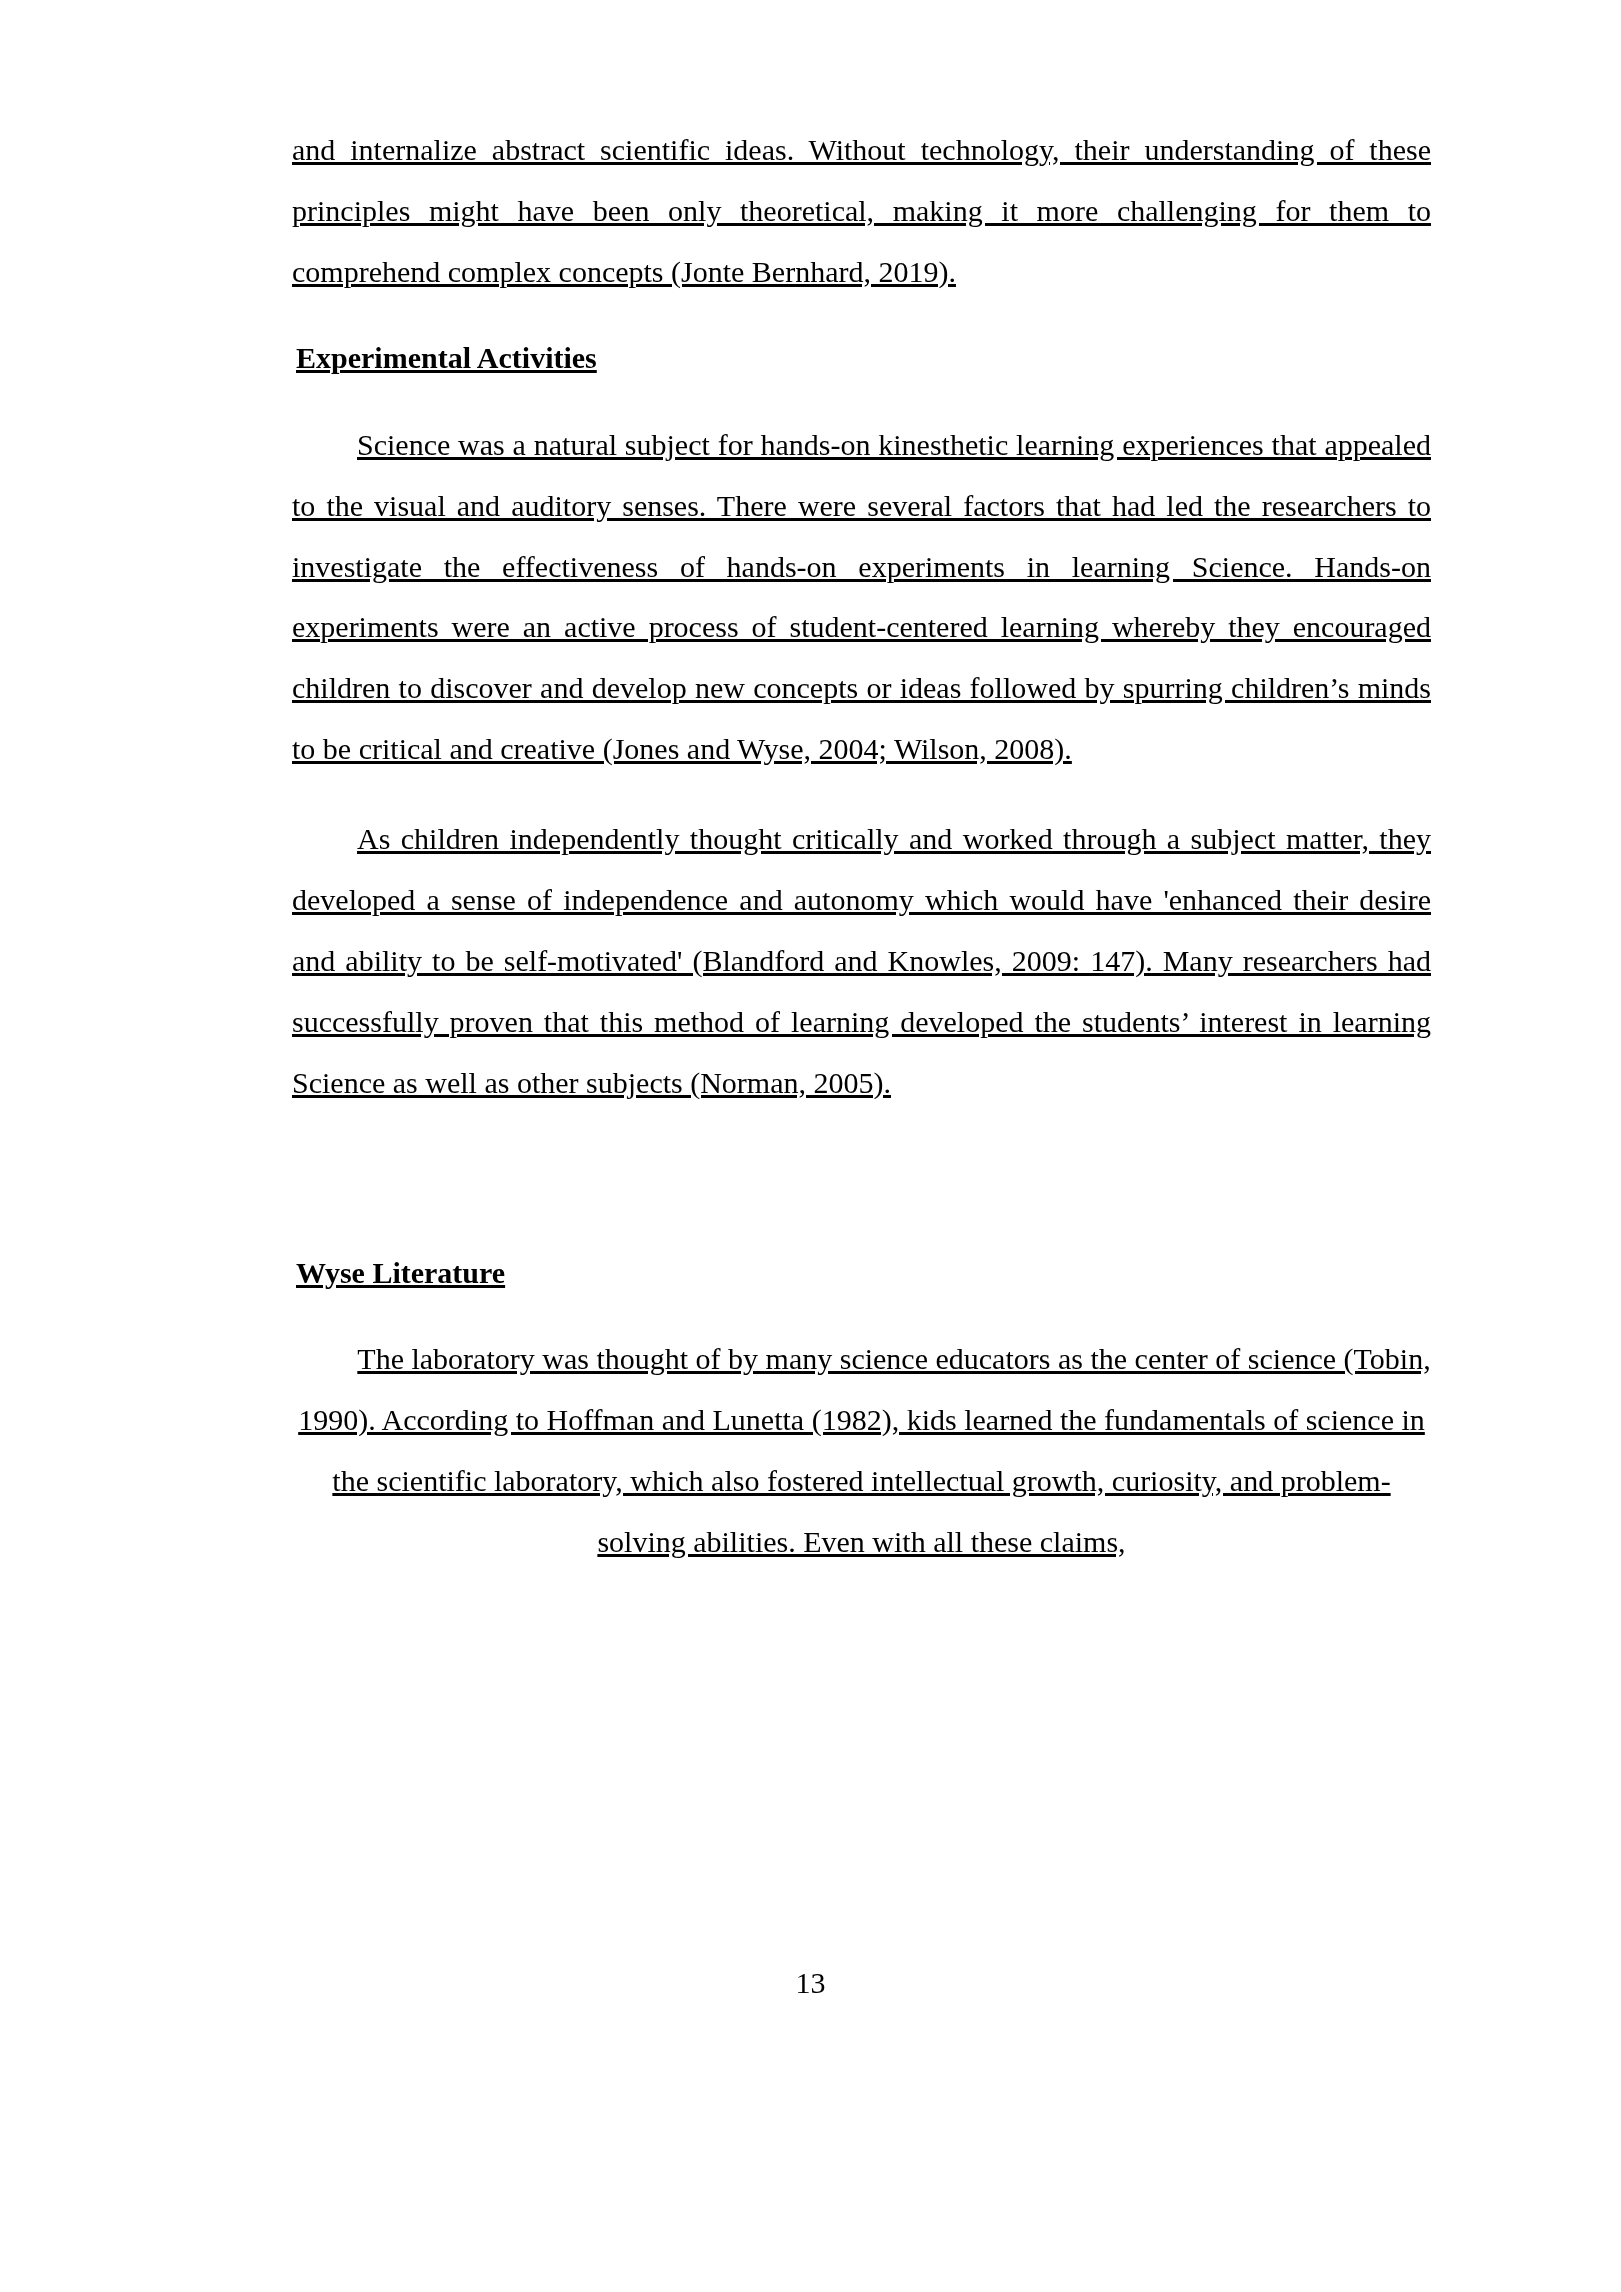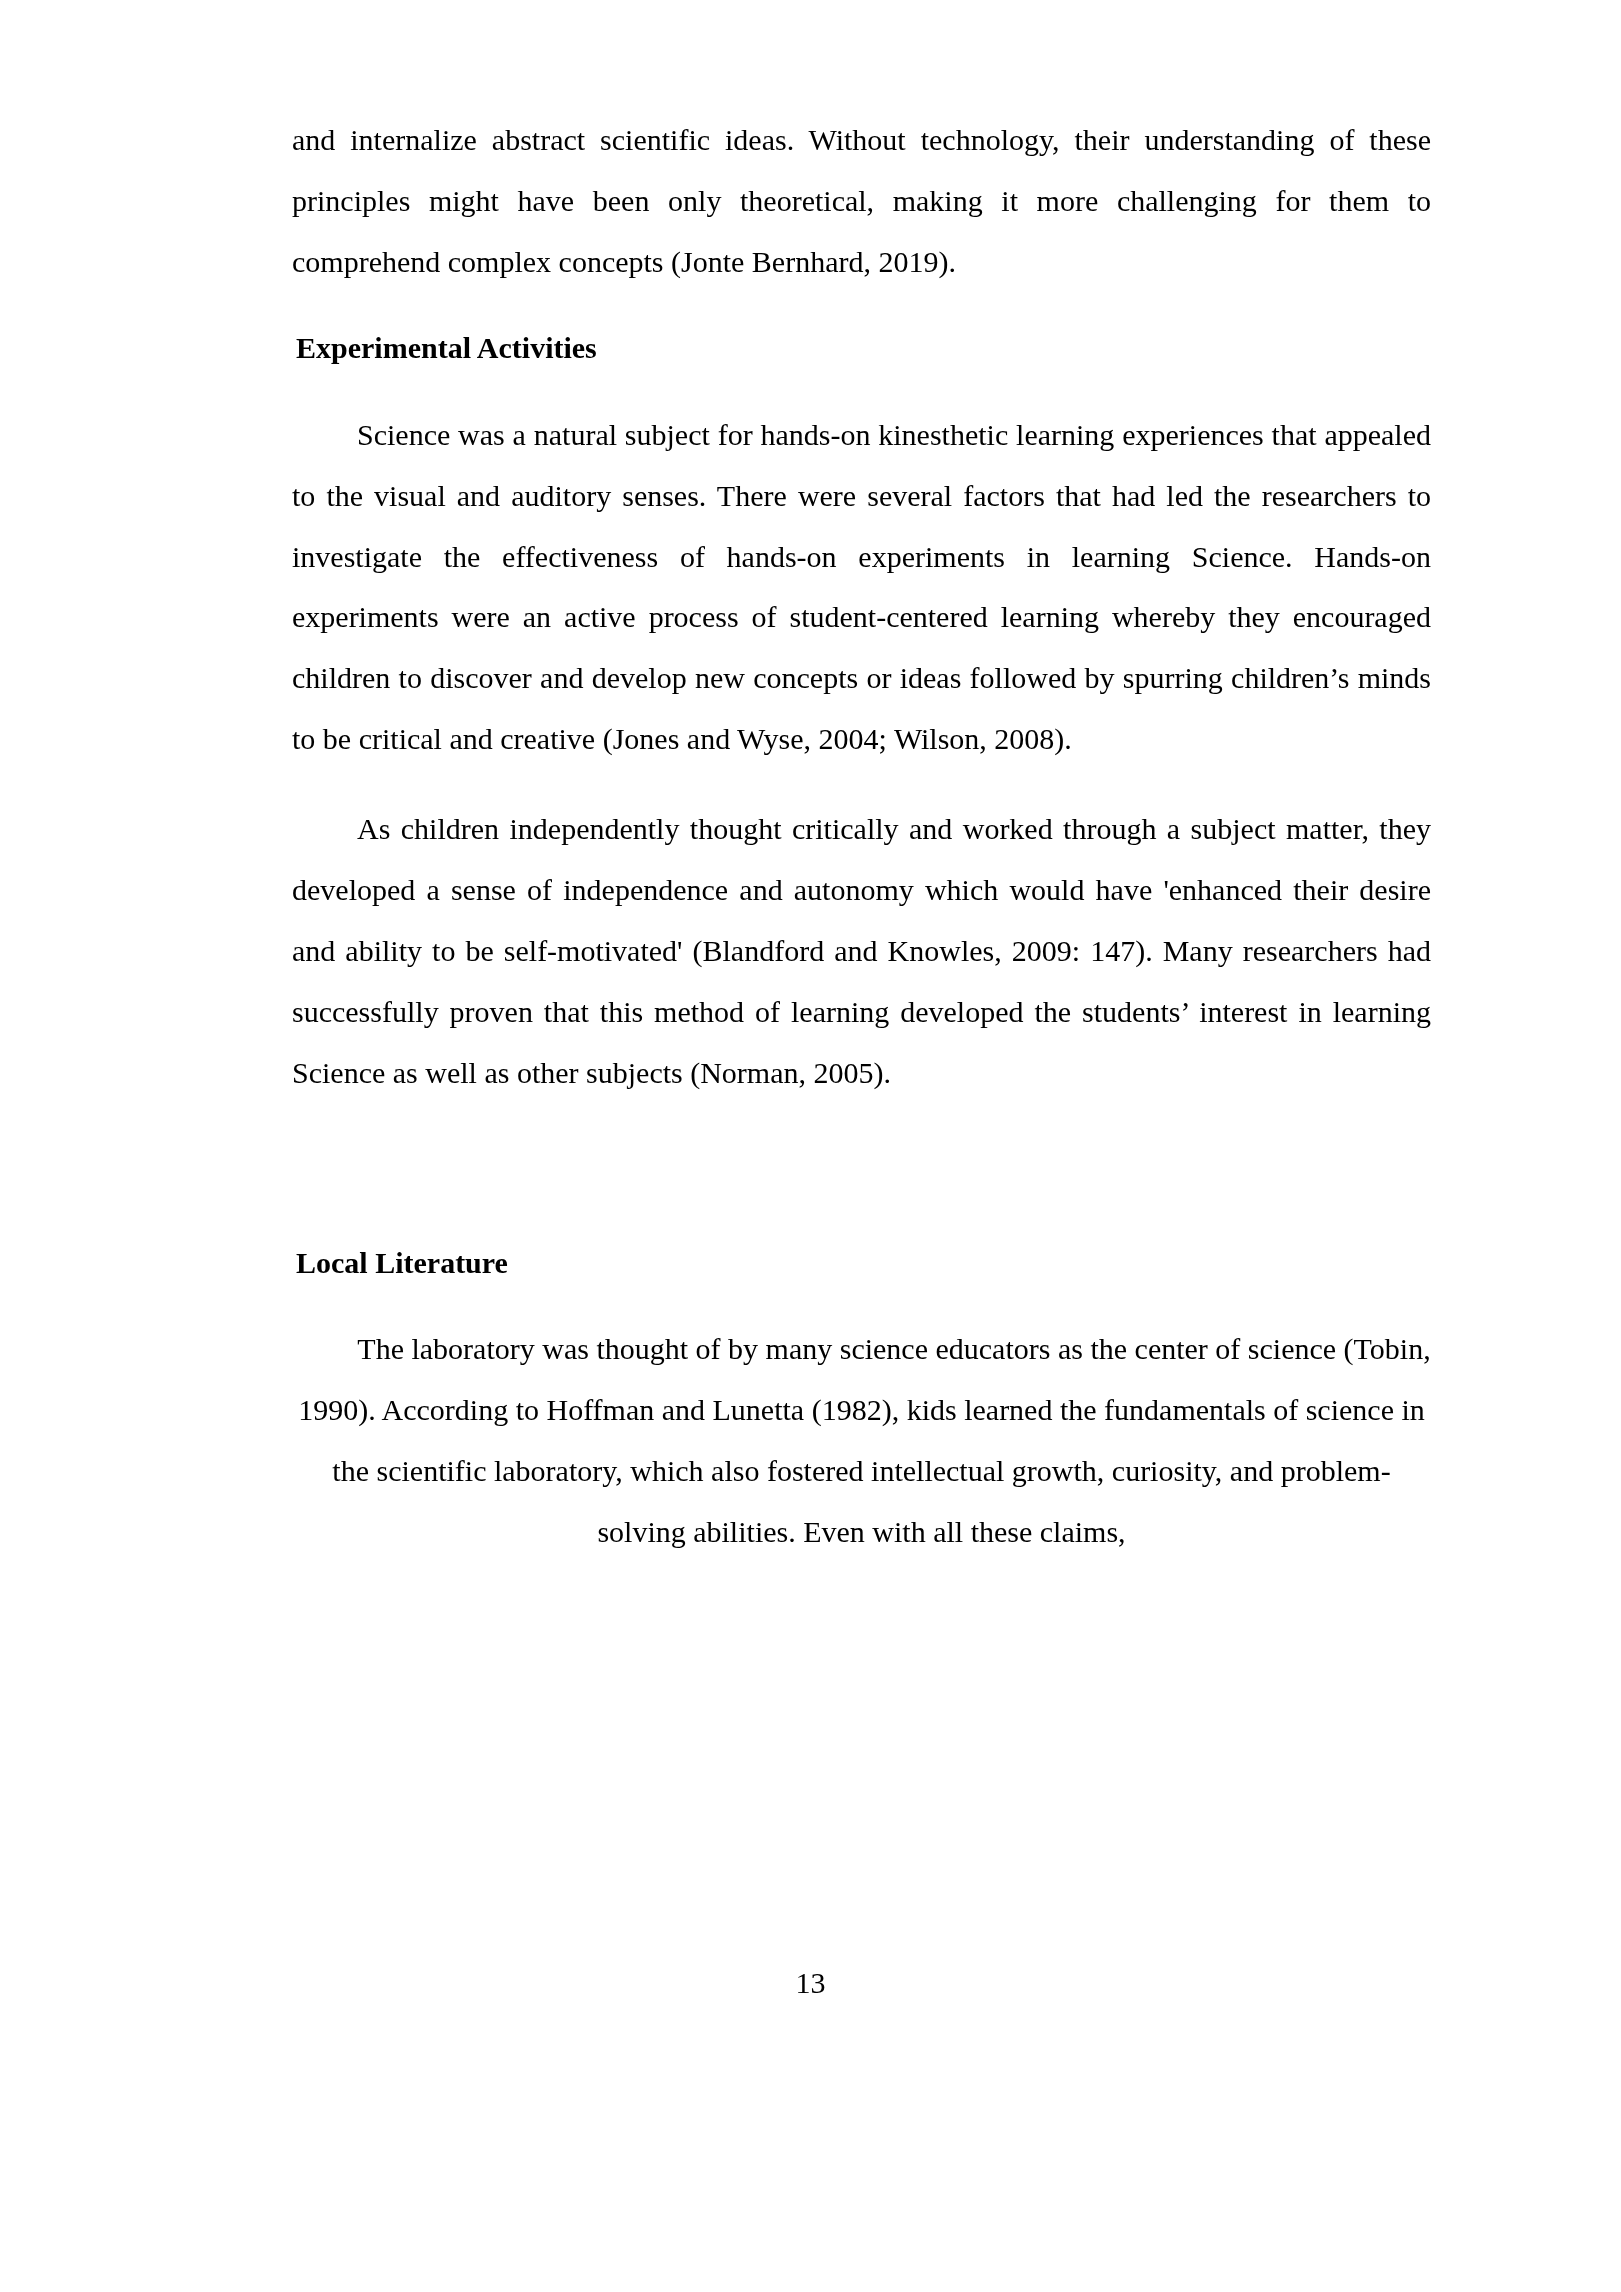--- a/index.html
+++ b/index.html
@@ -15,22 +15,23 @@
     position: relative;
     width: 1621px;
     height: 2293px;
     background: #ffffff;
     box-sizing: border-box;
     overflow: hidden;
   }
   .content {
     position: absolute;
     left: 292px;
-    top: 110px;
+    top: 120px;
     width: 1139px;
+    text-decoration: underline;
   }
   .para {
     font-size: 30px;
     line-height: 2.03;
     text-align: justify;
     text-justify: inter-word;
     margin: 0 0 0 0;
     letter-spacing: 0px;
     word-spacing: 0px;
   }
@@ -76,21 +77,21 @@
     <div class="spacer-sm"></div>
 
     <p class="para indent">Science was a natural subject for hands-on kinesthetic learning experiences that appealed to the visual and auditory senses. There were several factors that had led the researchers to investigate the effectiveness of hands-on experiments in learning Science. Hands-on experiments were an active process of student-centered learning whereby they encouraged children to discover and develop new concepts or ideas followed by spurring children’s minds to be critical and creative (Jones and Wyse, 2004; Wilson, 2008).</p>
 
     <div class="spacer-md"></div>
 
     <p class="para indent">As children independently thought critically and worked through a subject matter, they developed a sense of independence and autonomy which would have 'enhanced their desire and ability to be self-motivated' (Blandford and Knowles, 2009: 147). Many researchers had successfully proven that this method of learning developed the students’ interest in learning Science as well as other subjects (Norman, 2005).</p>
 
     <div class="spacer-lg"></div>
 
-    <h2 class="heading">Local Literature</h2>
+    <h2 class="heading">Wyse Literature</h2>
 
     <div class="spacer-sm"></div>
 
     <p class="para indent last-flush">The laboratory was thought of by many science educators as the center of science (Tobin, 1990). According to Hoffman and Lunetta (1982), kids learned the fundamentals of science in the scientific laboratory, which also fostered intellectual growth, curiosity, and problem-solving abilities. Even with all these claims,</p>
 
   </div>
 
   <div class="page-number">13</div>
 
 </div>

